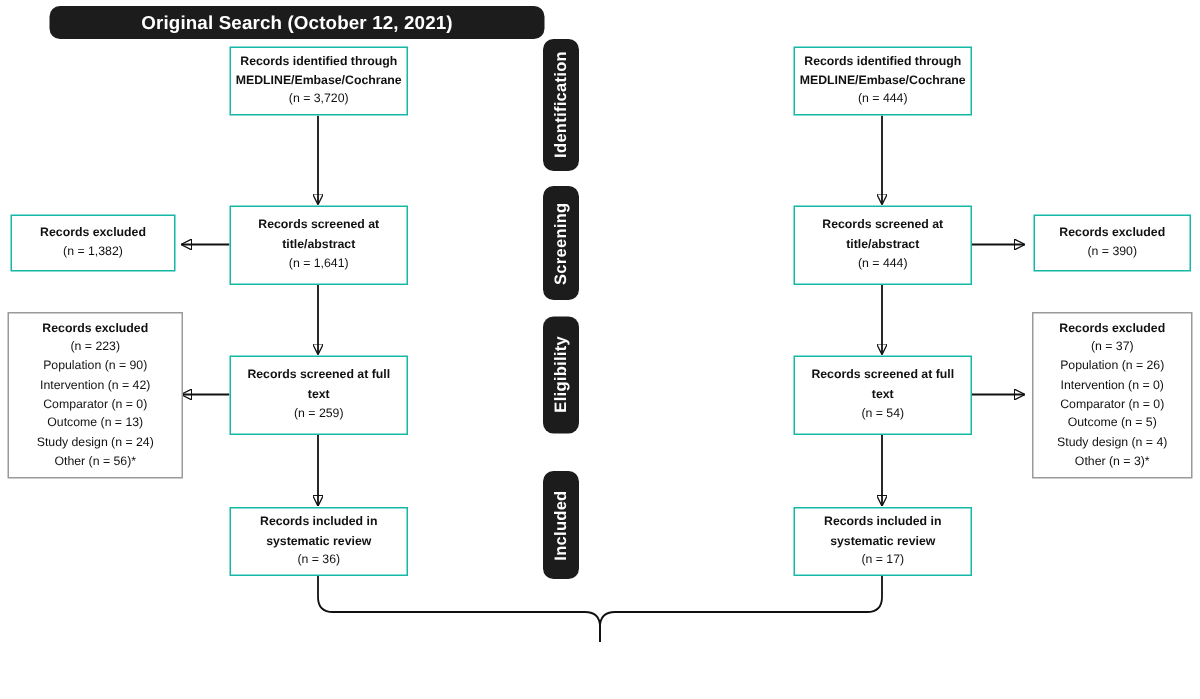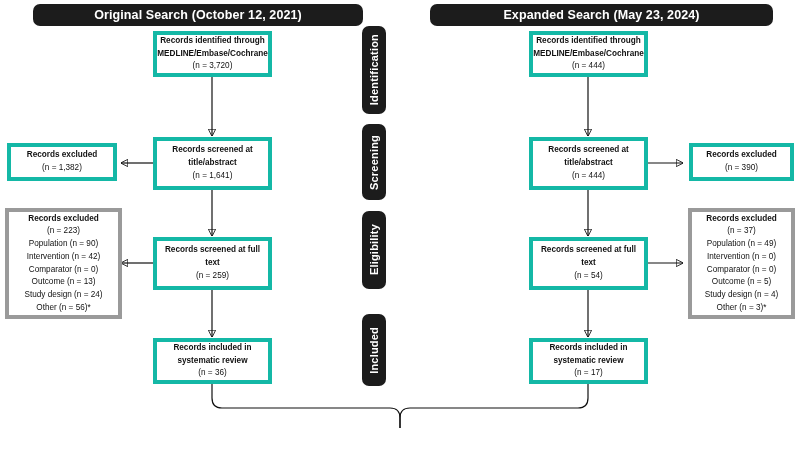--- a/index.html
+++ b/index.html
@@ -47,21 +47,21 @@
   .phase-pill span {
     writing-mode: vertical-rl;
     transform: rotate(180deg);
     white-space: nowrap;
     letter-spacing: .2px;
   }
   
   .box {
     position: absolute;
     background: #ffffff;
-    border: 4px solid #14b8a6;
+    border: 1px solid #14b8a6;
     box-sizing: border-box;
     display: flex;
     flex-direction: column;
     align-items: center;
     justify-content: center;
     text-align: center;
     color: #111111;
     font-size: 8.2px;
     font-weight: bold;
     line-height: 1.55;
@@ -120,23 +120,20 @@
     <line x1="647" y1="263" x2="683" y2="263" marker-end="url(#arrow)"></line>
     <line x1="588" y1="290" x2="588" y2="337" marker-end="url(#arrow)"></line>
 
     <path d="M 212 384 L 212 398 Q 212 408 222 408 L 390 408 Q 400 408 400 418 L 400 428"></path>
     <path d="M 588 384 L 588 398 Q 588 408 578 408 L 410 408 Q 400 408 400 418 L 400 428"></path>
   </svg>
 
   <div class="header-pill" style="left:33px; top:4px; width:330px; height:22px;">
     <span>Original Search (October 12, 2021)</span>
   </div>
-  <div class="header-pill" style="left:430px; top:4px; width:343px; height:22px;">
-    <span>Expanded Search (May 23, 2024)</span>
-  </div>
 
   <div class="phase-pill" style="left:362px; top:26px; width:24px; height:88px;">
     <span>Identification</span>
   </div>
   <div class="phase-pill" style="left:362px; top:124px; width:24px; height:76px;">
     <span>Screening</span>
   </div>
   <div class="phase-pill" style="left:362px; top:211px; width:24px; height:78px;">
     <span>Eligibility</span>
   </div>
@@ -203,21 +200,21 @@
 
   <div class="box" style="left:529px; top:237px; width:119px; height:53px;">
     <span class="ln">Records screened at full</span>
     <span class="ln">text</span>
     <span class="ln reg">(n = 54)</span>
   </div>
 
   <div class="box light" style="left:688px; top:208px; width:107px; height:111px;">
     <span class="ln">Records excluded</span>
     <span class="ln reg">(n = 37)</span>
-    <span class="ln reg">Population (n = 49)</span>
+    <span class="ln reg">Population (n = 26)</span>
     <span class="ln reg">Intervention (n = 0)</span>
     <span class="ln reg">Comparator (n = 0)</span>
     <span class="ln reg">Outcome (n = 5)</span>
     <span class="ln reg">Study design (n = 4)</span>
     <span class="ln reg">Other (n = 3)*</span>
   </div>
 
   <div class="box" style="left:529px; top:338px; width:119px; height:46px;">
     <span class="ln">Records included in</span>
     <span class="ln">systematic review</span>

